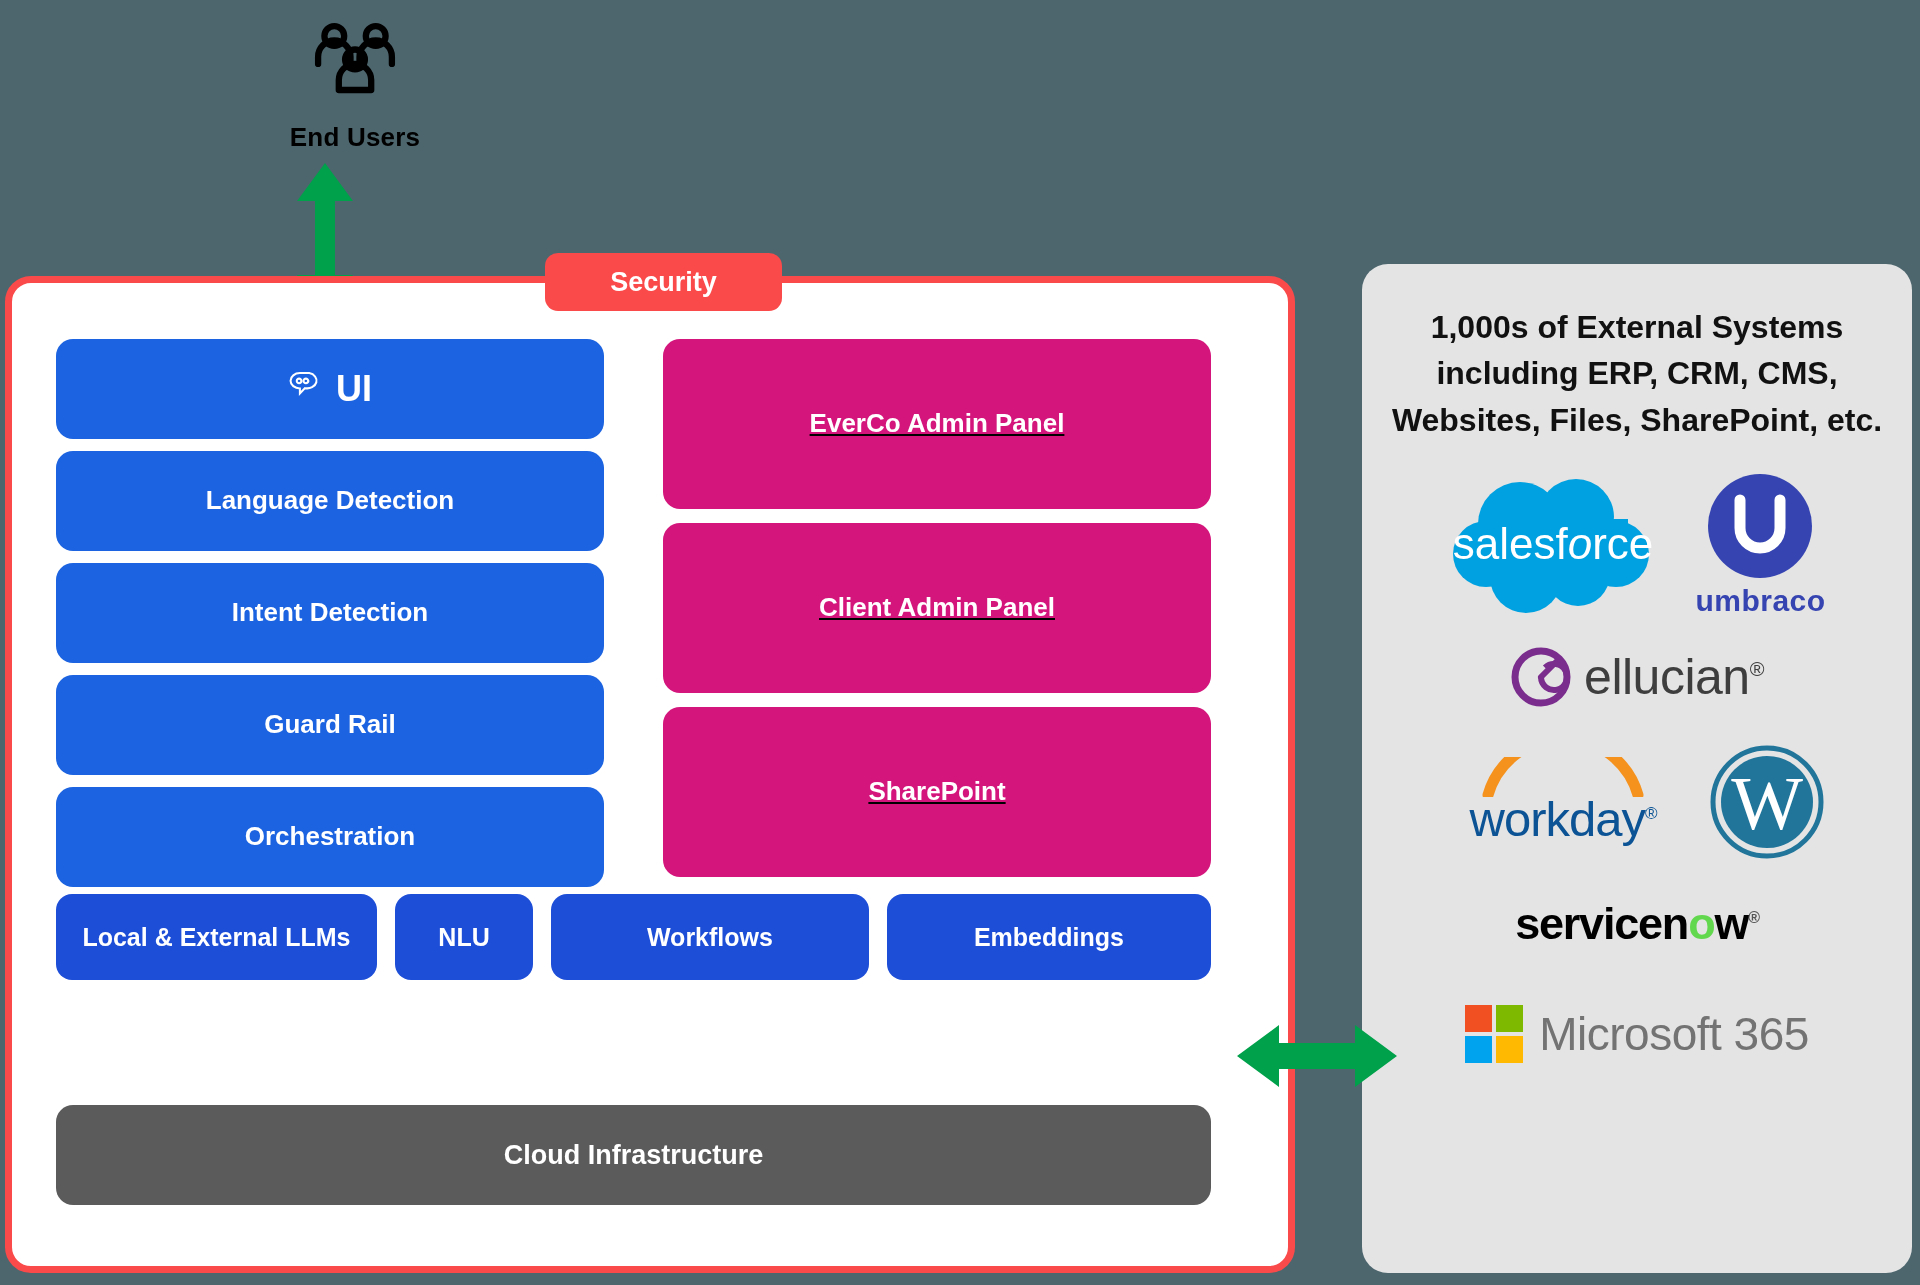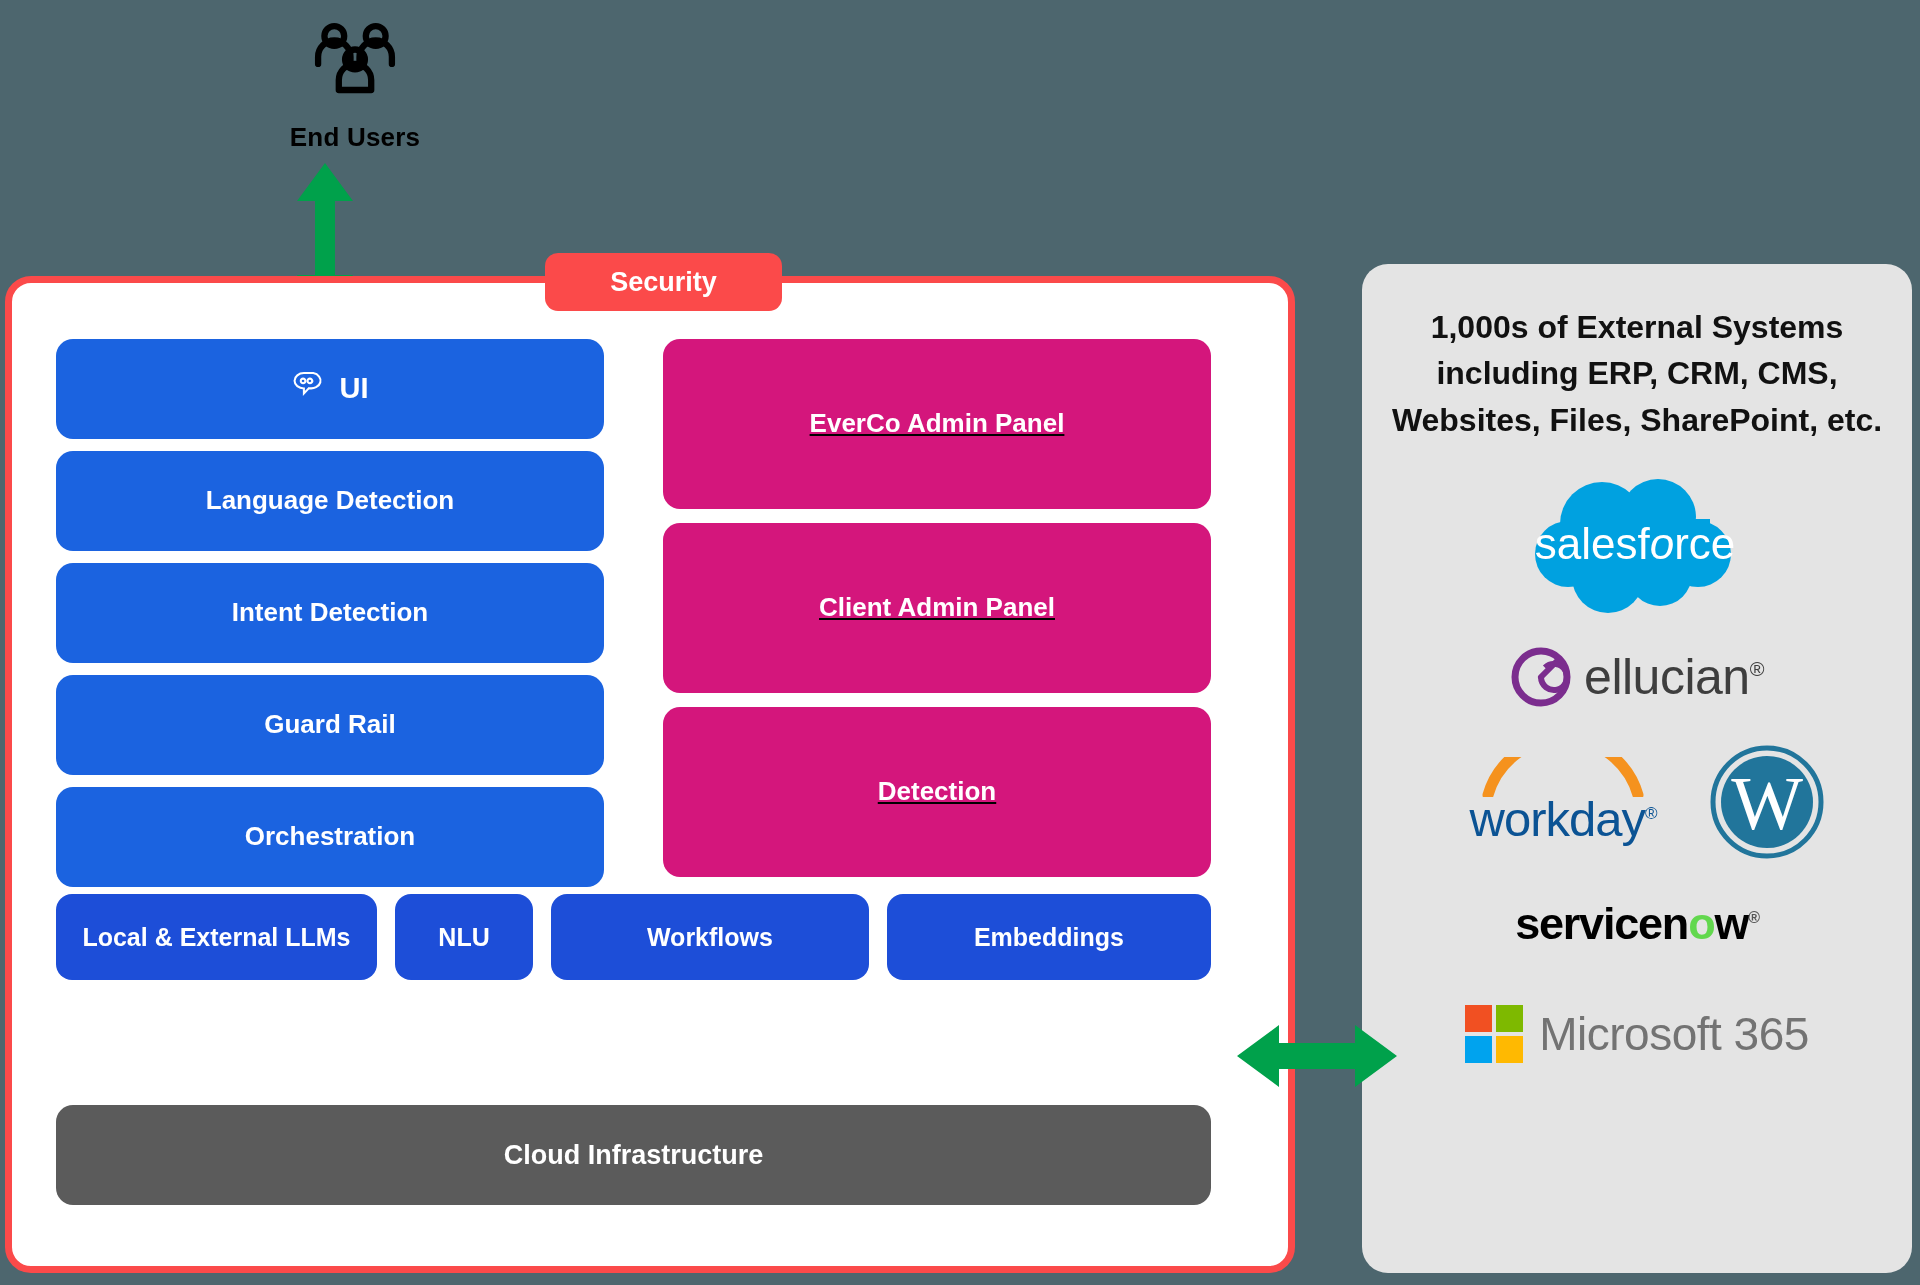--- a/index.html
+++ b/index.html
@@ -98,21 +98,21 @@
     flex-direction: column;
     gap: 12px;
   }
   #col-blue .pill {
     background: #1b63e0;
     height: 100px;
     font-size: 26px;
   }
   #col-blue .pill.ui-pill {
     gap: 14px;
-    font-size: 29px;
+    font-size: 36px;
   }
 
   #col-pink {
     position: absolute;
     left: 651px;
     top: 56px;
     width: 548px;
     display: flex;
     flex-direction: column;
     gap: 14px;
@@ -319,21 +319,21 @@
   </div>
 
   <div id="col-pink">
     <div class="pill">
       <span>EverCo Admin Panel</span>
     </div>
     <div class="pill">
       <span>Client Admin Panel</span>
     </div>
     <div class="pill">
-      <span>Detection</span>
+      <span>SharePoint</span>
     </div>
   </div>
 
   <div id="row-navy">
     <div class="pill" style="flex:275">
       <span>Local &amp; External LLMs</span>
     </div>
     <div class="pill" style="flex:108">
       <span>NLU</span>
     </div>
@@ -376,20 +376,27 @@
             <circle cx="128" cy="48" r="38"></circle>
             <circle cx="38" cy="85" r="33"></circle>
             <circle cx="168" cy="85" r="33"></circle>
             <circle cx="78" cy="108" r="36"></circle>
             <circle cx="130" cy="105" r="32"></circle>
             <rect x="35" y="50" width="145" height="62"></rect>
           </g>
           <text x="105" y="90" font-family="'Liberation Sans', sans-serif" font-size="44" fill="#ffffff" text-anchor="middle">salesf<tspan font-style="italic">o</tspan>rce</text>
         </svg>
       </div>
+      <div class="logo-cell">
+        <svg width="112" height="112" viewBox="0 0 112 112">
+          <circle cx="56" cy="56" r="52" fill="#3544b1"></circle>
+          <path d="M36 30 V58 a20 20 0 0 0 40 0 V30" fill="none" stroke="#ffffff" stroke-width="11" stroke-linecap="round"></path>
+        </svg>
+        <span class="umbraco-word">umbraco</span>
+      </div>
     </div>
 
     <div class="logo-row" id="row-logo-2">
       <div class="logo-cell" style="flex-direction:row;">
         <svg width="62" height="62" viewBox="0 0 62 62">
           <circle cx="31" cy="31" r="26" fill="none" stroke="#7b2d8e" stroke-width="7"></circle>
           <path d="M31 31 L46 16" stroke="#7b2d8e" stroke-width="6" stroke-linecap="round"></path>
           <path d="M31 31 a13 13 0 1 0 4 -9.4" fill="none" stroke="#7b2d8e" stroke-width="6"></path>
         </svg>
         <span class="ellucian-word"><span>ellucian</span><span class="ellucian-reg">®</span></span>

